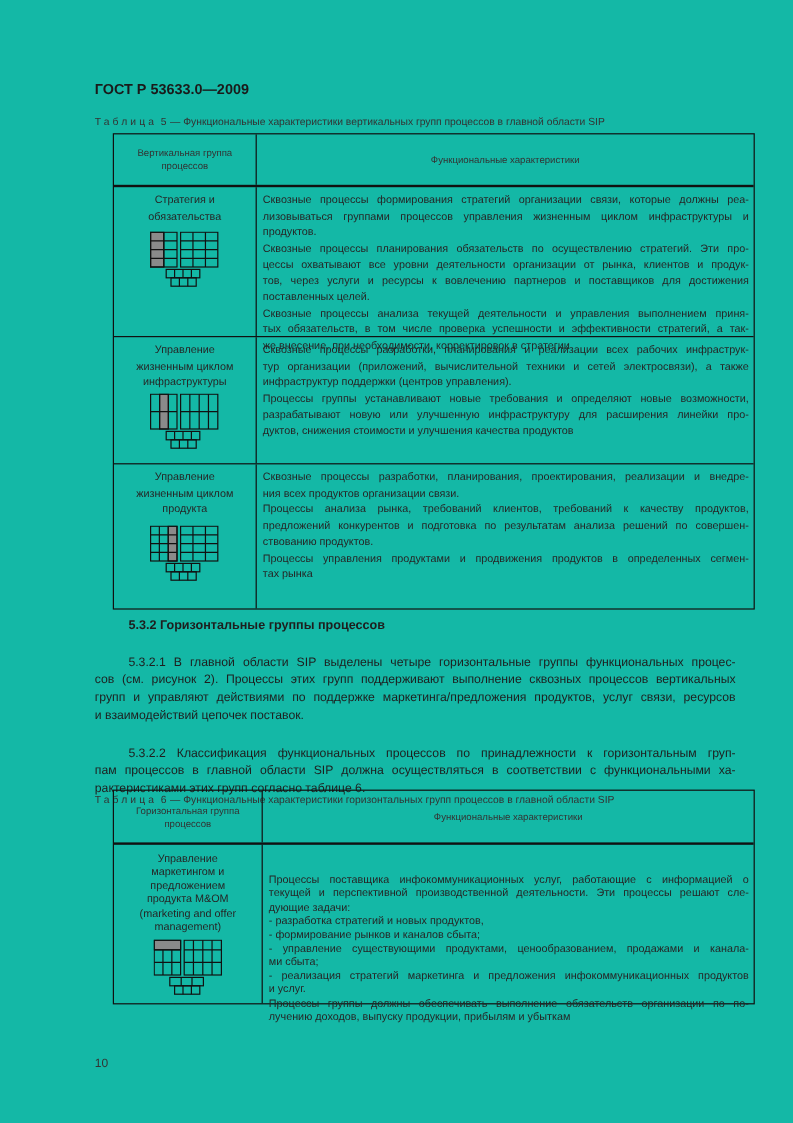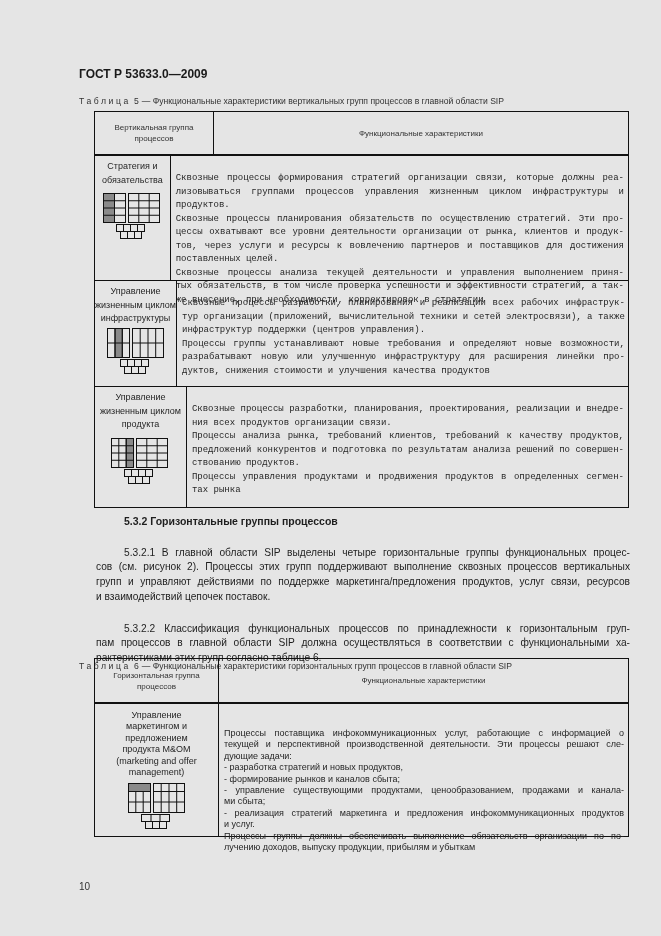--- a/index.html
+++ b/index.html
@@ -1,16 +1,16 @@
 <!DOCTYPE html>
 <html><head>
 <meta charset="utf-8">
 <style>
   html, body { margin:0; padding:0; background:#ffffff; }
-  .page { position:relative; width:661px; height:936px; background:#e5e5e5; color:#262626;
+  .page { position:relative; width:661px; height:936px; background:#14b8a6; color:#262626;
           font-family:"Liberation Sans", sans-serif; overflow:hidden; }
   .doc-header { position:absolute; left:79px; top:67px; font-size:12px; font-weight:bold; color:#1a1a1a; }
   .caption { position:absolute; left:79px; font-size:8.6px; line-height:12px; color:#333; white-space:nowrap; }
   .caption .lbl { letter-spacing:2.6px; }
   .caption .num { margin-left:3px; margin-right:3px; }
 
   .tbl { position:absolute; left:78px; width:535px; border:1px solid #111; box-sizing:border-box;margin-left:16px; }
   .tr { display:flex; box-sizing:border-box; border-top:1px solid #111; }
   .tr.head { border-top:none; border-bottom:2px solid #111; }
   .tr.first { border-top:none; }
@@ -20,26 +20,26 @@
   .c1 { border-right:1px solid #111; text-align:center; }
   .c2 { flex:1; }
   .head .td { display:flex; align-items:center; justify-content:center; font-size:8px; line-height:11px; color:#333; text-align:center; }
 
   .glines .ln { text-align:center; white-space:nowrap; }
   .t5 .glines { font-size:9px; line-height:13.5px; padding-top:4px; }
   .t6 .glines { font-size:9px; line-height:11.4px; padding-top:6px; }
   .icon { display:block; margin:6px auto 0 auto; }
 
   .paras { font-size:9px; color:#262626; }
-  .t5 .paras { line-height:13.5px; padding:16px 4px 0 5px;font-family:Liberation Mono, monospace; }
+  .t5 .paras { line-height:13.5px; padding:4px 4px 0 5px; }
   .t6 .paras { line-height:11.4px; padding:24px 4px 0 5px; }
   .paras .ln, .body-text .ln { white-space:nowrap; text-align:justify; text-align-last:justify; }
   .paras .ln.last, .body-text .ln.last { text-align-last:left; }
 
-  .body-text { position:absolute; left:96px; top:514px; width:534px; font-size:10.2px; line-height:14.7px; color:#1e1e1e; }
+  .body-text { position:absolute; left:79px; top:514px; width:534px; font-size:10.2px; line-height:14.7px; color:#1e1e1e; }
   .body-text .heading { font-weight:bold; padding-left:28px; font-size:10.5px; }
   .body-text .para .ln:first-child { padding-left:28px;margin-top:17px; }
 
   .page-num { position:absolute; left:79px; top:845px; font-size:10px; color:#333;margin-top:36px; }
 </style>
 </head>
 <body>
 
 <div class="page">
 

